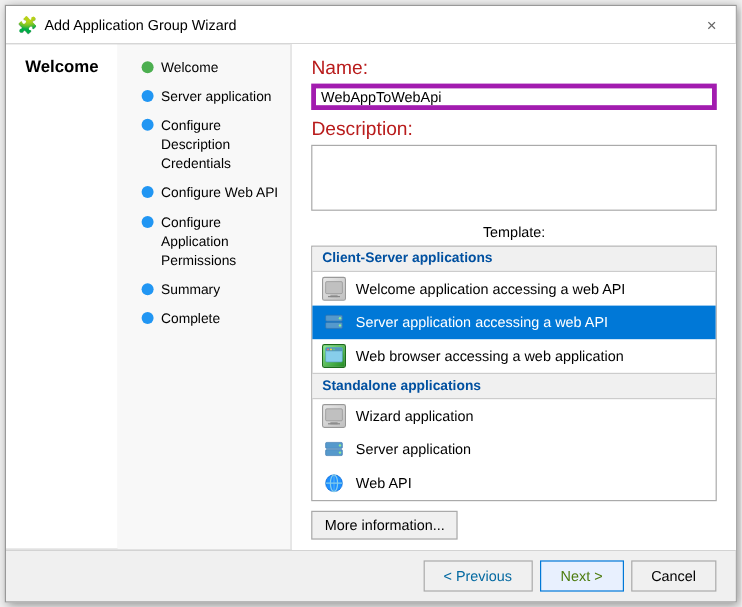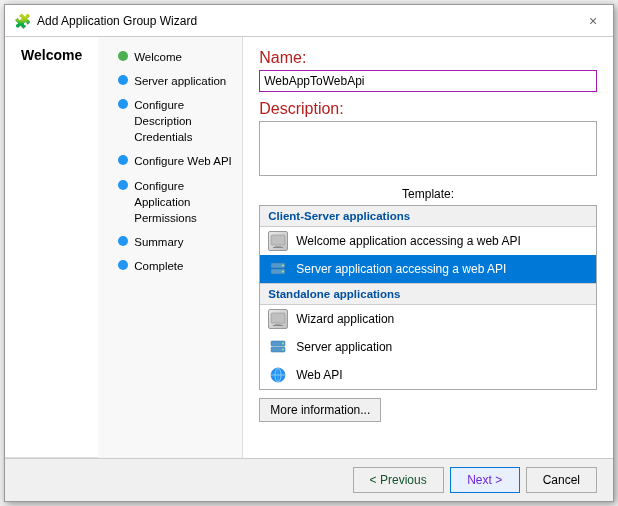--- a/index.html
+++ b/index.html
@@ -115,21 +115,21 @@
       background: #fff;
     }
     .field-label {
       font-size: 16px;
       color: #b91c1c;
       margin-bottom: 3px;
     }
     .text-input {
       width: 100%;
       height: 22px;
-      border: 1px solid #a21caf;
+      border: 4px solid #a21caf;
       padding: 2px 4px;
       font-size: 12px;
       font-family: inherit;
       outline: none;
       margin-bottom: 8px;
     }
     .textarea-input {
       width: 100%;
       height: 55px;
       border: 1px solid #aaa;
@@ -227,24 +227,24 @@
       font-size: 12px;
       font-family: inherit;
       cursor: pointer;
       border: 1px solid #aaa;
       background: #f0f0f0;
       min-width: 70px;
     }
     .footer-btn.primary {
       background: #e8f0fe;
       border-color: #0078d7;
-      color: #6d28d9;
+      color: #4d7c0f;
     }
     .footer-btn:disabled {
-      color: #14532d;
+      color: #0369a1;
       cursor: default;
     }
   </style>
 </head>
 <body>
 
 <div class="dialog">
 
   <div class="title-bar">
     <div class="title-bar-left">
@@ -325,20 +325,32 @@
               <svg width="16" height="16" viewBox="0 0 16 16">
                 <rect x="1" y="2" width="14" height="5" rx="1" fill="#5599cc" stroke="#3370aa" stroke-width="0.5"></rect>
                 <rect x="1" y="8" width="14" height="5" rx="1" fill="#5599cc" stroke="#3370aa" stroke-width="0.5"></rect>
                 <circle cx="13" cy="4.5" r="1" fill="#90ee90"></circle>
                 <circle cx="13" cy="10.5" r="1" fill="#90ee90"></circle>
               </svg>
             </div>
             <span class="template-item-label">Server application accessing a web API</span>
           </div>
 
+          <div class="template-item">
+            <div class="template-item-icon icon-web">
+              <svg width="16" height="16" viewBox="0 0 16 16">
+                <rect x="1" y="1" width="14" height="12" rx="1" fill="#87ceeb" stroke="#5599bb" stroke-width="0.5"></rect>
+                <rect x="1" y="1" width="14" height="3" rx="1" fill="#5599bb"></rect>
+                <circle cx="3" cy="2.5" r="0.8" fill="#ff6b6b"></circle>
+                <circle cx="5.5" cy="2.5" r="0.8" fill="#ffd93d"></circle>
+                <circle cx="8" cy="2.5" r="0.8" fill="#6bcb77"></circle>
+              </svg>
+            </div>
+            <span class="template-item-label">Web browser accessing a web application</span>
+          </div>
 
           <hr class="template-separator">
 
           <div class="template-section-header">Standalone applications</div>
           <hr class="template-separator">
 
           <div class="template-item">
             <div class="template-item-icon icon-native">
               <svg width="16" height="16" viewBox="0 0 16 16">
                 <rect x="1" y="2" width="14" height="10" rx="1" fill="#c0c0c0" stroke="#888" stroke-width="0.5"></rect>

